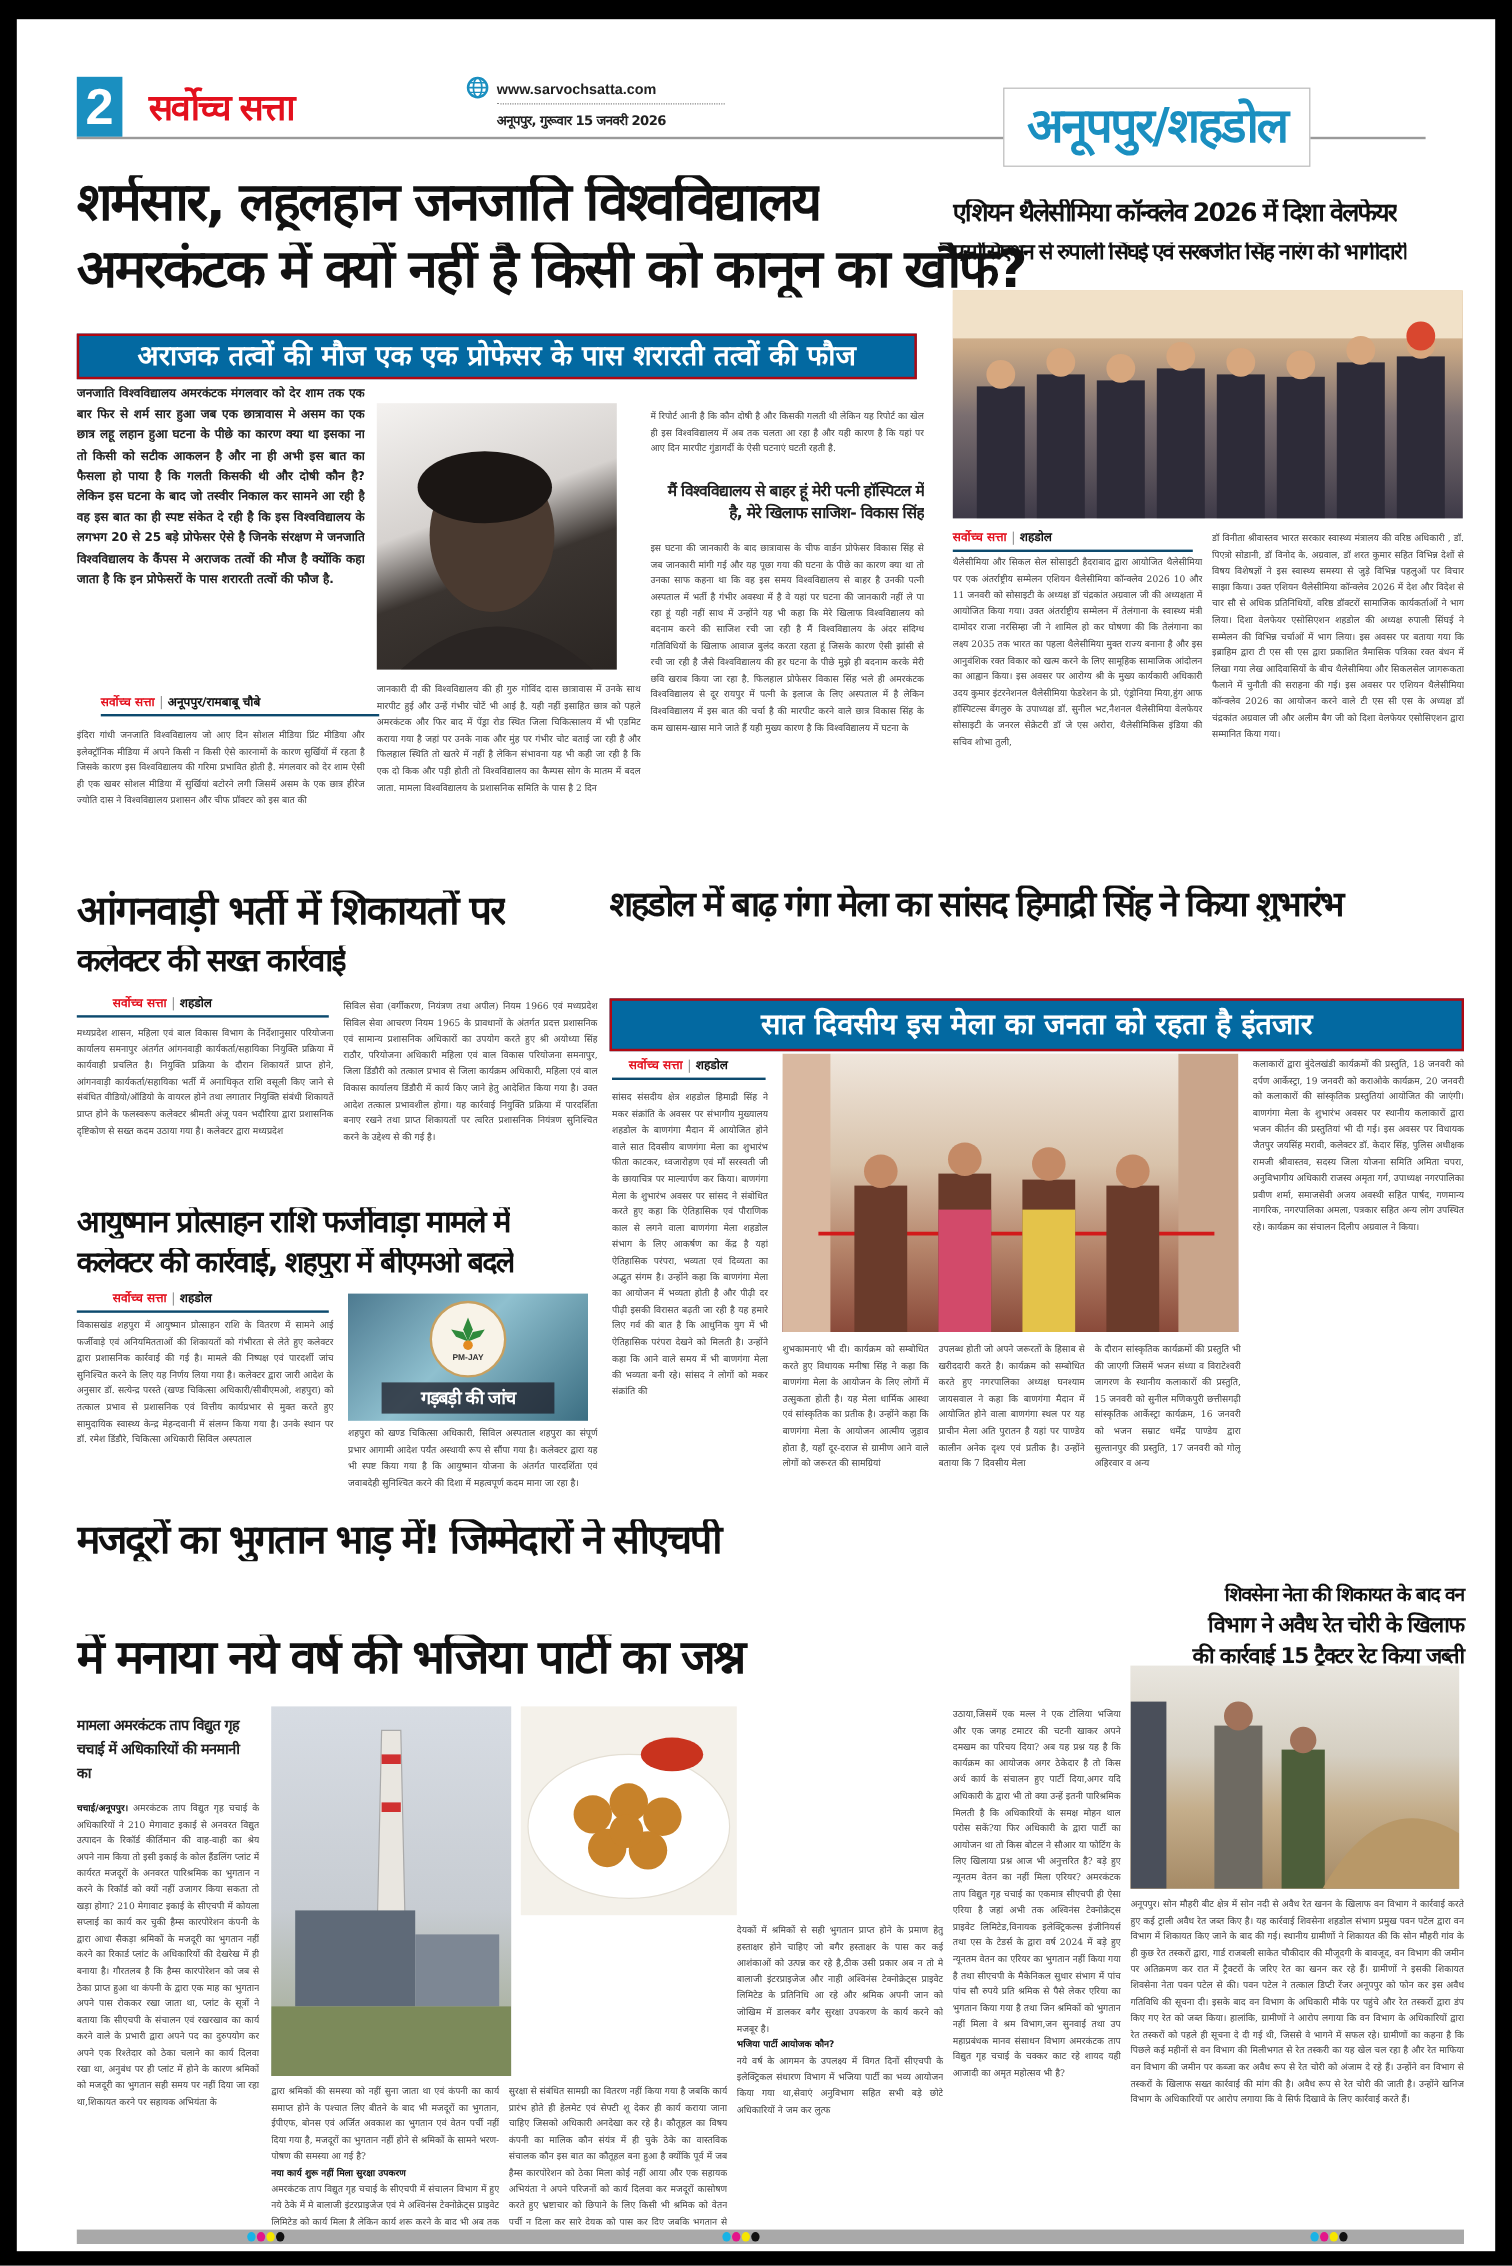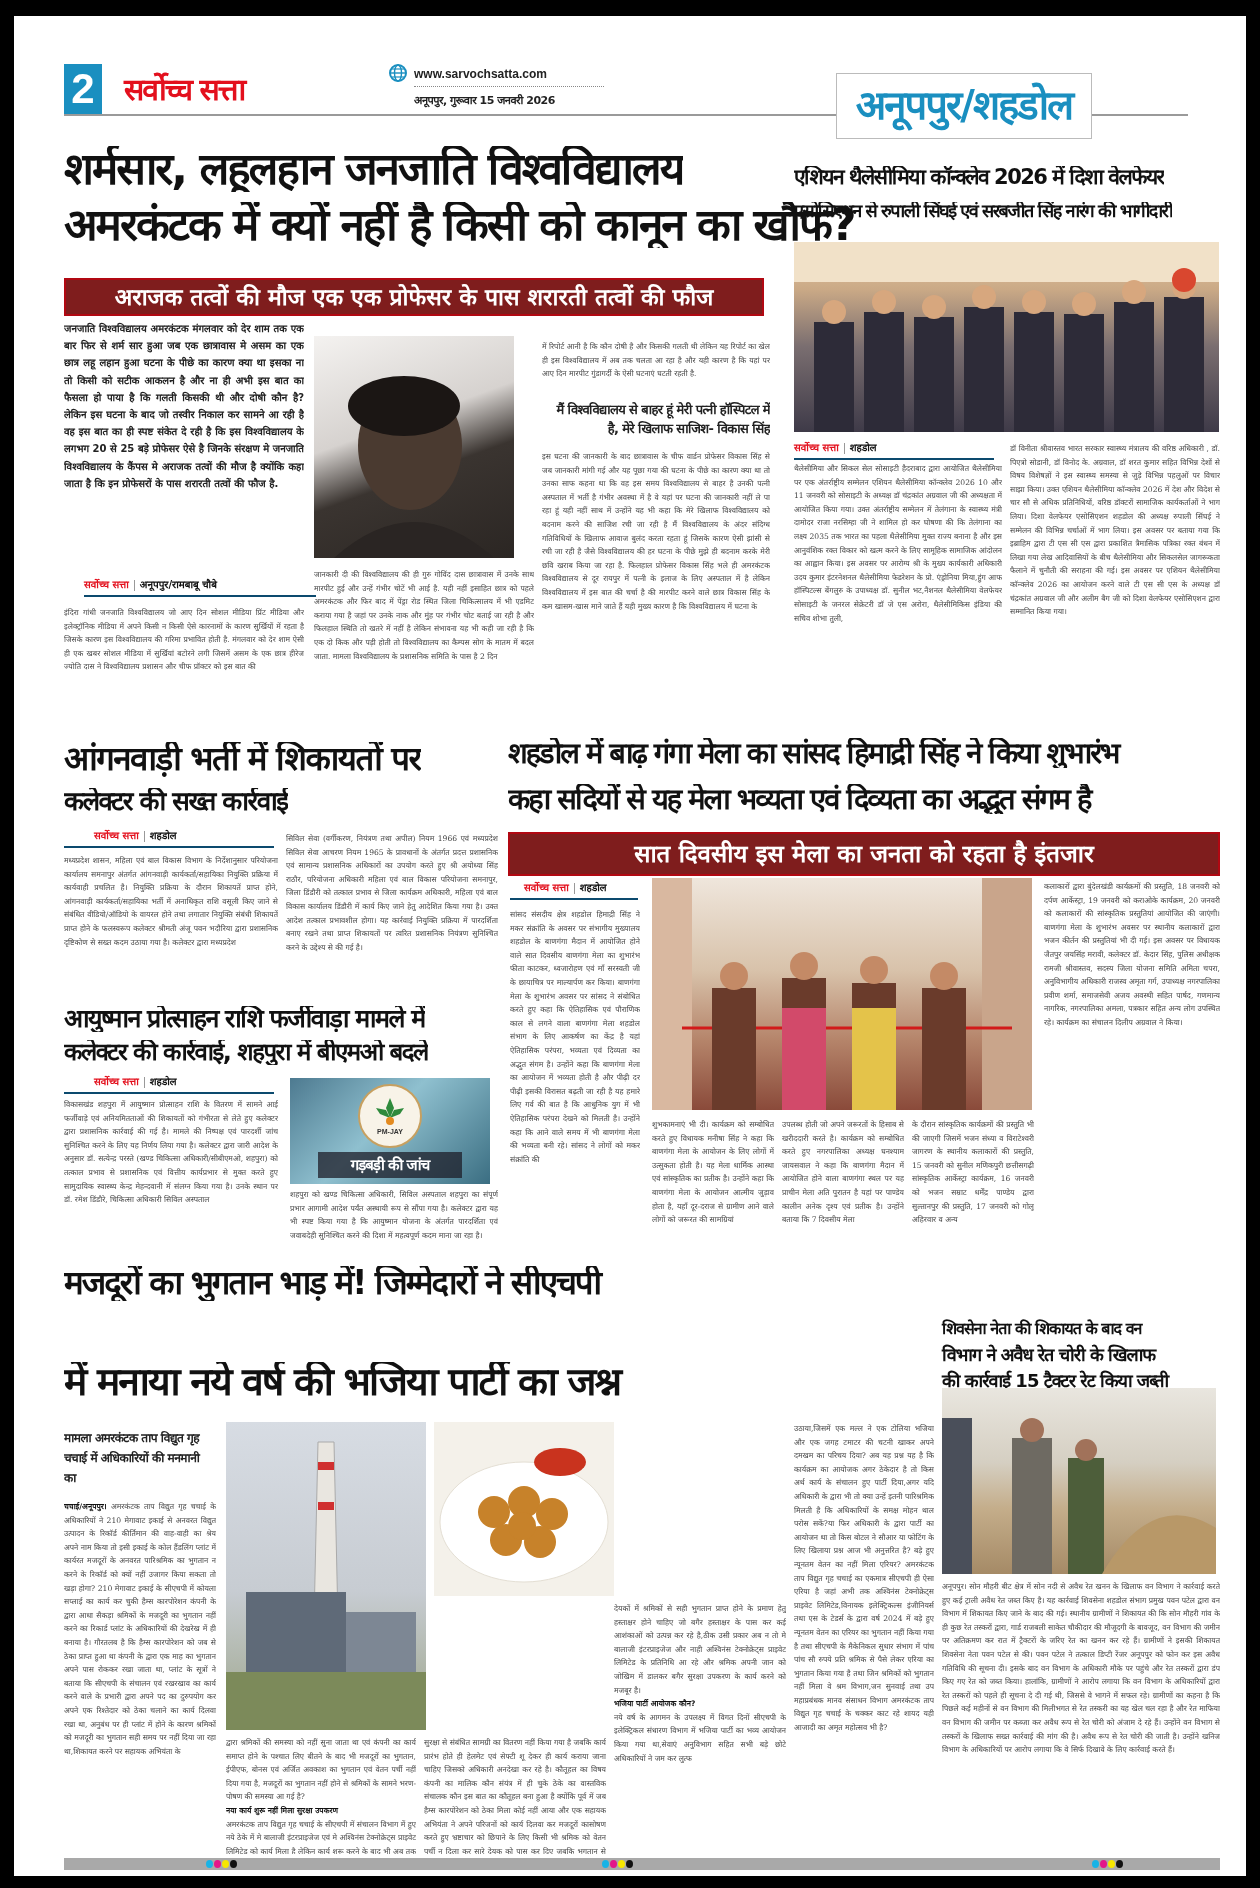--- a/index.html
+++ b/index.html
@@ -1,21 +1,21 @@
 <!DOCTYPE html>
 <html><head>
 <meta charset="utf-8">
 <style>
 *{box-sizing:border-box;margin:0;padding:0}
 body{width:1260px;height:1888px;background:#000;font-family:"DejaVu Sans",sans-serif;position:relative;overflow:hidden}
 .page{position:absolute;left:14px;top:16px;width:1232px;height:1860px;background:#fff;overflow:hidden}
 .abs{position:absolute}
 .body-text{font-family:"DejaVu Serif",serif;font-size:7.6px;line-height:13.6px;color:#444;text-align:justify;overflow:hidden}
 .hl{font-family:"DejaVu Sans",sans-serif;font-weight:bold;color:#111;letter-spacing:-2px;white-space:nowrap;overflow:hidden;line-height:1.05}
-.redbar{background:#7f1d1d;color:#fff;font-family:"DejaVu Sans",sans-serif;font-weight:bold;text-align:center;white-space:nowrap;overflow:hidden;border:2px solid #b10812}
+.redbar{background:#0369a1;color:#fff;font-family:"DejaVu Sans",sans-serif;font-weight:bold;text-align:center;white-space:nowrap;overflow:hidden;border:2px solid #b10812}
 .byline{font-family:"DejaVu Sans",sans-serif;font-weight:bold;font-size:10px;color:#111;border-bottom:2px solid #0c4a6e;padding-bottom:4px;white-space:nowrap}
 .byline .brand{color:#e3101d}
 .byline .sep{display:inline-block;width:1px;height:11px;background:#999;margin:0 5px;vertical-align:middle}
 .photo{background:#8a8f98;overflow:hidden}
 .rule{background:#9a9a9a;height:2px}
 </style>
 </head>
 <body>
 
 <div class="page">
@@ -115,21 +115,20 @@
           <path d="M34 14 L24 16 L20 24 L30 20Z" fill="#2f8a3c"></path>
           <circle cx="20" cy="27" r="4" fill="#e38a1f"></circle>
         </svg>
       <div style="font:bold 7px 'Liberation Sans',sans-serif;color:#333;margin-top:-4px">PM-JAY</div>
     </div>
     <div class="abs" style="left:28px;top:74px;width:144px;height:26px;background:rgba(30,30,40,0.75);color:#fff;font:bold 15px/26px 'DejaVu Sans',sans-serif;text-align:center;letter-spacing:-1px;white-space:nowrap">गड़बड़ी की जांच</div>
   </div>
   <div class="abs body-text" style="left:276px;top:1172px;width:208px;height:102px">शहपुरा को खण्ड चिकित्सा अधिकारी, सिविल अस्पताल शहपुरा का संपूर्ण प्रभार आगामी आदेश पर्यंत अस्थायी रूप से सौंपा गया है। कलेक्टर द्वारा यह भी स्पष्ट किया गया है कि आयुष्मान योजना के अंतर्गत पारदर्शिता एवं जवाबदेही सुनिश्चित करने की दिशा में महत्वपूर्ण कदम माना जा रहा है।</div>
 
   <div class="abs hl" style="left:494px;top:722px;font-size:29px;letter-spacing:-2px;width:712px">शहडोल में बाढ़ गंगा मेला का सांसद हिमाद्री सिंह ने किया शुभारंभ</div>
-  <div class="abs hl" style="left:494px;top:768px;font-size:29px;letter-spacing:-2px;width:712px">कहा सदियों से यह मेला भव्यता एवं दिव्यता का अद्भुत संगम है</div>
   <div class="abs redbar" style="left:494px;top:816px;width:712px;height:44px;font-size:24px;line-height:40px">सात दिवसीय इस मेला का जनता को रहता है इंतजार</div>
   <div class="abs byline" style="left:496px;top:864px;width:128px;padding-left:14px">
     <span class="brand">सर्वोच्च सत्ता</span><span class="sep"></span><span>शहडोल</span>
   </div>
   <div class="abs body-text" style="left:496px;top:892px;width:130px;height:382px">सांसद संसदीय क्षेत्र शहडोल हिमाद्री सिंह ने मकर संक्रांति के अवसर पर संभागीय मुख्यालय शहडोल के बाणगंगा मैदान में आयोजित होने वाले सात दिवसीय बाणगंगा मेला का शुभारंभ फीता काटकर, ध्वजारोहण एवं माँ सरस्वती जी के छायाचित्र पर माल्यार्पण कर किया। बाणगंगा मेला के शुभारंभ अवसर पर सांसद ने संबोधित करते हुए कहा कि ऐतिहासिक एवं पौराणिक काल से लगने वाला बाणगंगा मेला शहडोल संभाग के लिए आकर्षण का केंद्र है यहां ऐतिहासिक परंपरा, भव्यता एवं दिव्यता का अद्भुत संगम है। उन्होंने कहा कि बाणगंगा मेला का आयोजन में भव्यता होती है और पीढ़ी दर पीढ़ी इसकी विरासत बढ़ती जा रही है यह हमारे लिए गर्व की बात है कि आधुनिक युग में भी ऐतिहासिक परंपरा देखने को मिलती है। उन्होंने कहा कि आने वाले समय में भी बाणगंगा मेला की भव्यता बनी रहे। सांसद ने लोगों को मकर संक्रांति की</div>
   <div class="abs photo" style="left:638px;top:862px;width:380px;height:232px;background:linear-gradient(180deg,#efe6dc 0%,#d8c2aa 40%,#b5846a 70%,#8a4a3a 100%)">
     <svg width="380" height="232" viewBox="0 0 380 232">
         <rect x="0" y="0" width="40" height="232" fill="#d9b8a0"></rect>
         <rect x="330" y="0" width="50" height="232" fill="#c9a58b"></rect>
         <line x1="30" y1="150" x2="360" y2="150" stroke="#d21a1a" stroke-width="3"></line>
@@ -191,21 +190,21 @@
     <span>अमरकंटक ताप विद्युत गृह चचाई के सीएचपी में संचालन विभाग में हुए नये ठेके में मे बालाजी इंटरप्राइजेज एवं मे अश्विनंस टेक्नोक्रेट्स प्राइवेट लिमिटेड को कार्य मिला है लेकिन कार्य शुरू करने के बाद भी अब तक श्रमिकों को कार्य करते हुए बीस दिन हो गये लेकिन अब तक दोनों कंपनियों के द्वारा</span>
   </div>
   <div class="abs body-text" style="left:410px;top:1720px;width:182px;height:118px">सुरक्षा से संबंधित सामग्री का वितरण नहीं किया गया है जबकि कार्य प्रारंभ होते ही हेलमेट एवं सेफ्टी शू देकर ही कार्य कराया जाना चाहिए जिसको अधिकारी अनदेखा कर रहे है। कौतूहल का विषय कंपनी का मालिक कौन संयंत्र में ही चुके ठेके का वास्तविक संचालक कौन इस बात का कौतूहल बना हुआ है क्योंकि पूर्व में जब हैम्स कारपोरेशन को ठेका मिला कोई नहीं आया और एक सहायक अभियंता ने अपने परिजनों को कार्य दिलवा कर मजदूरों कासोषण करते हुए भ्रष्टाचार को छिपाने के लिए किसी भी श्रमिक को वेतन पर्ची न दिला कर सारे देयक को पास कर दिए जबकि भुगतान से संबंधित</div>
   <div class="abs body-text" style="left:600px;top:1586px;width:172px;height:252px">
     <span>देयकों में श्रमिकों से सही भुगतान प्राप्त होने के प्रमाण हेतु हस्ताक्षर होने चाहिए जो बगैर हस्ताक्षर के पास कर कई आशंकाओं को उत्पन्न कर रहे है,ठीक उसी प्रकार अब न तो मे बालाजी इंटरप्राइजेज और नाही अश्विनंस टेक्नोक्रेट्स प्राइवेट लिमिटेड के प्रतिनिधि आ रहे और श्रमिक अपनी जान को जोखिम में डालकर बगैर सुरक्षा उपकरण के कार्य करने को मजबूर है।</span>
     <b style="display:block;color:#111;font-family:'DejaVu Sans',sans-serif">भजिया पार्टी आयोजक कौन?</b>
     <span>नये वर्ष के आगमन के उपलक्ष्य में विगत दिनों सीएचपी के इलेक्ट्रिकल संधारण विभाग में भजिया पार्टी का भव्य आयोजन किया गया था,सेवाएं अनुविभाग सहित सभी बड़े छोटे अधिकारियों ने जम कर लुत्फ</span>
   </div>
   <div class="abs body-text" style="left:780px;top:1406px;width:140px;height:432px">उठाया,जिसमें एक मल्ल ने एक टोलिया भजिया और एक जगह टमाटर की चटनी खाकर अपने दमखम का परिचय दिया? अब यह प्रश्न यह है कि कार्यक्रम का आयोजक अगर ठेकेदार है तो किस अर्थ कार्य के संचालन हुए पार्टी दिया,अगर यदि अधिकारी के द्वारा भी तो क्या उन्हें इतनी पारिश्रमिक मिलती है कि अधिकारियों के समक्ष मोहन थाल परोस सकें?या फिर अधिकारी के द्वारा पार्टी का आयोजन था तो किस बोटल ने सौआर या फोटिंग के लिए खिलाया प्रश्न आज भी अनुत्तरित है? बड़े हुए न्यूनतम वेतन का नहीं मिला एरियर? अमरकंटक ताप विद्युत गृह चचाई का एकमात्र सीएचपी ही ऐसा एरिया है जहां अभी तक अश्विनंस टेक्नोक्रेट्स प्राइवेट लिमिटेड,विनायक इलेक्ट्रिकल्स इंजीनियर्स तथा एस के टेडर्स के द्वारा वर्ष 2024 में बड़े हुए न्यूनतम वेतन का एरियर का भुगतान नहीं किया गया है तथा सीएचपी के मैकेनिकल सुधार संभाग में पांच पांच सौ रुपये प्रति श्रमिक से पैसे लेकर एरिया का भुगतान किया गया है तथा जिन श्रमिकों को भुगतान नहीं मिला वे श्रम विभाग,जन सुनवाई तथा उप महाप्रबंधक मानव संसाधन विभाग अमरकंटक ताप विद्युत गृह चचाई के चक्कर काट रहे शायद यही आजादी का अमृत महोत्सव भी है?</div>
 
-  <div class="abs" style="left:928px;top:1300px;width:278px;text-align:left;font:bold 16px/26px 'DejaVu Sans',sans-serif;color:#111;letter-spacing:-1px">
+  <div class="abs" style="left:928px;top:1300px;width:278px;text-align:right;font:bold 16px/26px 'DejaVu Sans',sans-serif;color:#111;letter-spacing:-1px">
     <div>शिवसेना नेता की शिकायत के बाद वन</div>
     <div style="font-size:18px">विभाग ने अवैध रेत चोरी के खिलाफ</div>
     <div style="font-size:18px">की कार्रवाई 15 ट्रैक्टर रेट किया जब्ती</div>
   </div>
   <div class="abs photo" style="left:928px;top:1372px;width:274px;height:186px;background:linear-gradient(180deg,#e9e6df 0%,#d5cfc2 40%,#c4ad8a 65%,#a58a66 100%)">
     <svg width="274" height="186" viewBox="0 0 274 186">
         <rect x="0" y="30" width="30" height="156" fill="#4a4f5a"></rect>
         <rect x="70" y="50" width="40" height="136" fill="#6e6a62"></rect>
         <circle cx="90" cy="42" r="12" fill="#a1725a"></circle>
         <rect x="126" y="70" width="36" height="116" fill="#4d5e3a"></rect>

